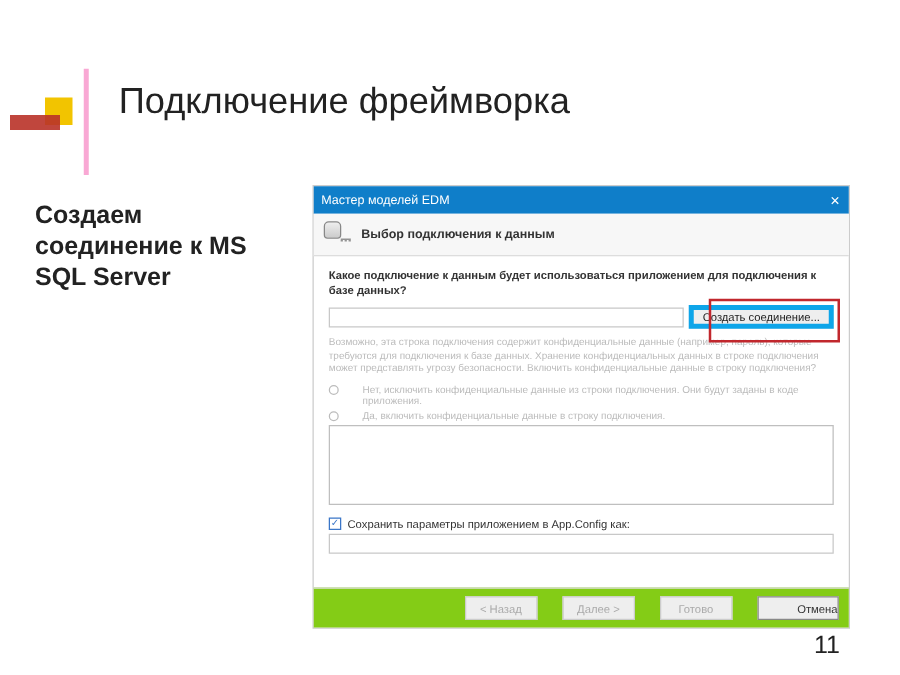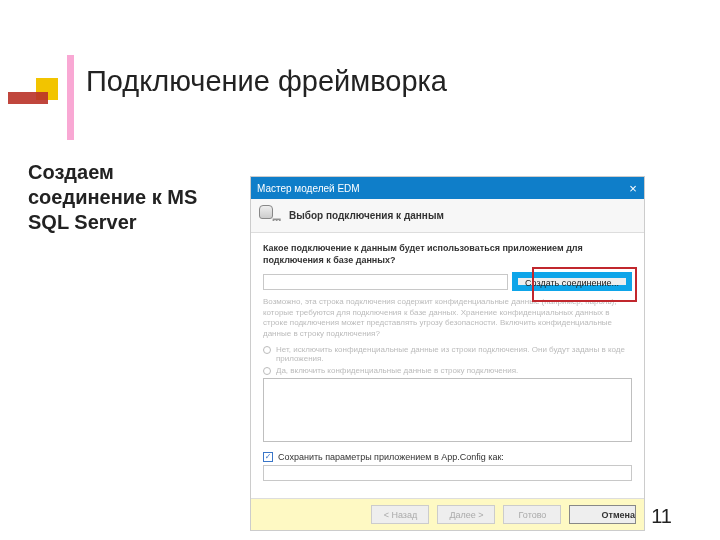--- a/index.html
+++ b/index.html
@@ -7,31 +7,31 @@
   width: 720px; height: 540px;
   font-family: "Segoe UI", Arial, sans-serif;
   background: #fff; position: relative; overflow: hidden;
 }
 .slide-deco { position: absolute; top: 78px; left: 8px; width: 44px; height: 40px; }
 .slide-deco .y { position: absolute; top: 0; left: 28px; width: 22px; height: 22px; background: #f2c400; }
 .slide-deco .r { position: absolute; top: 14px; left: 0; width: 40px; height: 12px; background: #b93228; opacity: .9; }
 .slide-title {
   position: absolute; top: 55px; left: 67px;
   font-size: 29px; font-weight: 400; color: #222;
-  border-left: 7px solid #f9a8d4; padding: 10px 0 42px 12px;
+  border-left: 4px solid #f9a8d4; padding: 10px 0 42px 24px;
 }
 .slide-side {
   position: absolute; top: 160px; left: 28px; width: 180px;
   font-size: 20px; font-weight: 700; color: #222; line-height: 1.25;
 }
 .page-num { position: absolute; right: 48px; bottom: 12px; font-size: 20px; color: #222; }
 
 
 .dlg {
-  position: absolute; top: 176px; left: 250px; width: 395px; height: 355px;
+  position: absolute; top: 148px; left: 250px; width: 430px; height: 355px;
   background: #fff; border: 1px solid #ccc; font-size: 9px; color: #444;
 }
 .dlg-title {
   height: 22px; background: #0f7ec9; color: #fff;
   display: flex; align-items: center; padding: 0 6px; font-size: 10px;
 }
 .dlg-title .sp { flex: 1; }
 .dlg-title .close {
   width: 22px; height: 22px; display: flex; align-items: center; justify-content: center;
   font-size: 13px; margin-right: -6px;
@@ -53,51 +53,51 @@
 
 .dlg-body { padding: 10px 12px 8px; color: #777; }
 .prompt { font-weight: 700; color: #333; font-size: 9px; line-height: 1.3; margin-bottom: 6px; }
 
 .conn-row { display: flex; align-items: center; gap: 4px; margin-bottom: 6px; position: relative; }
 .conn-input {
   flex: 1; height: 16px; border: 1px solid #c8c8c8; background: #fff;
 }
 .btn-create {
   height: 19px; padding: 0 7px; font-size: 9px;
-  background: #eee; border: 6px solid #0ea5e9; color: #222;
+  background: #eee; border: 4px solid #0ea5e9; color: #222;
 }
 .red-box {
   position: absolute; border: 2px solid #c1272d;
   top: -5px; right: -5px; width: 105px; height: 35px; pointer-events: none;
 }
 
 .fine { font-size: 8px; color: #bbb; line-height: 1.3; margin: 2px 0 6px; }
-.radio-row { display: flex; align-items: flex-start; gap: 5px; font-size: 8px; color: #bbb; margin: 3px 0; }
+.radio-row { display: flex; align-items: flex-start; gap: 19px; font-size: 8px; color: #bbb; margin: 3px 0; }
 .radio-row .rdot { width: 8px; height: 8px; border: 1px solid #bbb; border-radius: 50%; margin-top: 1px; flex-shrink: 0; }
 
 .label-strong { font-weight: 700; color: #333; font-size: 9px; margin: 6px 0 3px; }
 .conn-text {
   width: 100%; height: 64px; border: 1px solid #bfbfbf; background: #fff; resize: none;
 }
 
 .chk-row { display: flex; align-items: center; gap: 5px; font-size: 9px; color: #333; margin: 8px 0 3px; }
 .chk { width: 10px; height: 10px; border: 1px solid #3a76c8; display: flex; align-items: center; justify-content: center; font-size: 8px; color: #3a76c8; }
 .name-input { width: 100%; height: 16px; border: 1px solid #c8c8c8; background: #fff; }
 
 .dlg-foot {
   position: absolute; bottom: 0; left: 0; right: 0; height: 32px;
-  border-top: 1px solid #ddd; background: #fef9c3;
-  display: flex; align-items: center; justify-content: flex-end; gap: 8px; padding: 0 8px;
+  border-top: 1px solid #ddd; background: #84cc16;
+  display: flex; align-items: center; justify-content: flex-end; gap: 20px; padding: 0 8px;
 }
 .dlg-foot button {
   height: 19px; min-width: 58px; font-size: 9px;
   background: #eee; border: 1px solid #aaa; color: #333;
 }
 .dlg-foot button.disabled { color: #aaa; border-color: #ccc; }
-.dlg-foot button.primary { border-color: #888; font-weight: 700; padding-left: 31px; }
+.dlg-foot button.primary { border-color: #888; font-weight: 400; padding-left: 31px; }
 </style>
 </head>
 <body>
 
 <div class="slide-deco">
   <div class="y"></div>
     <div class="r"></div>
 </div>
 <div class="slide-title">Подключение фреймворка</div>
 <div class="slide-side">Создаем соединение к MS SQL Server</div>

